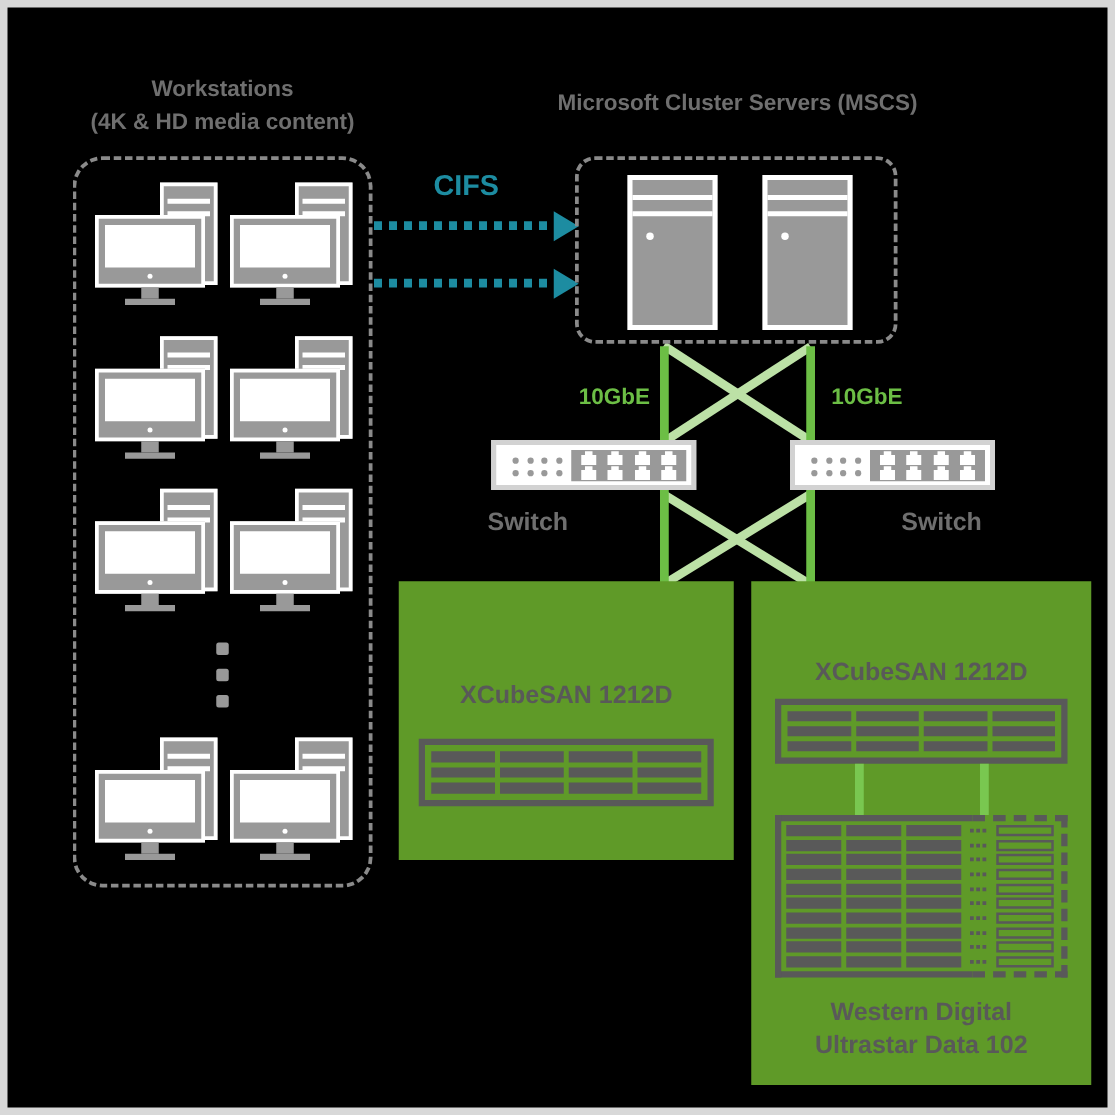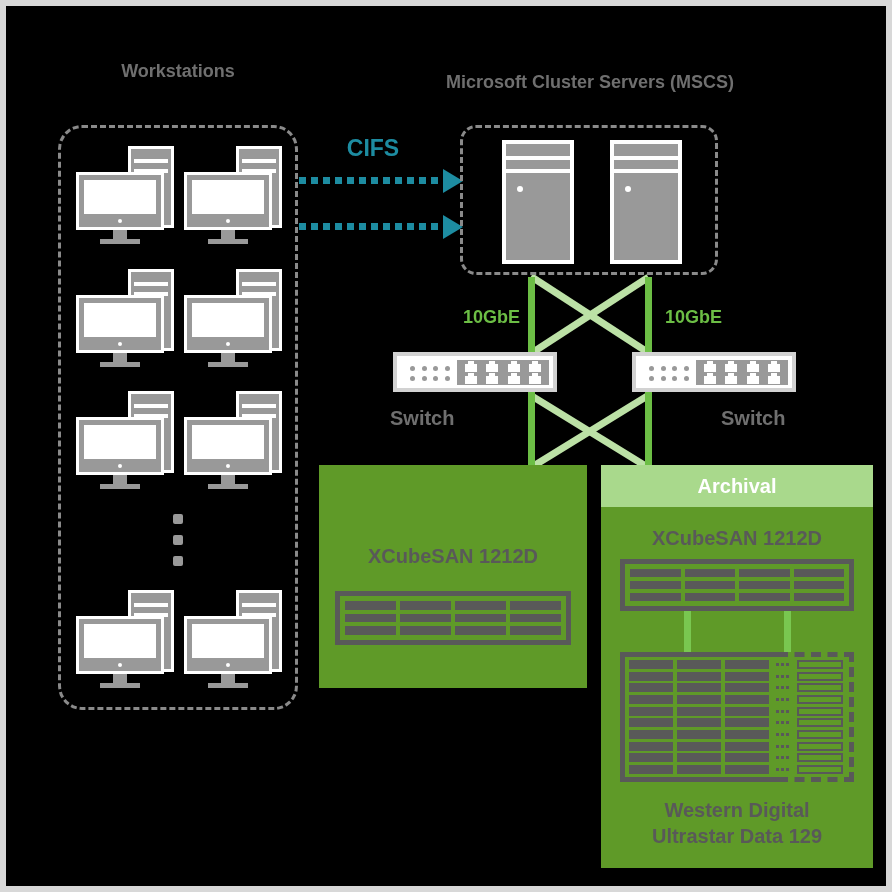--- a/index.html
+++ b/index.html
@@ -99,20 +99,21 @@
 
   <div class="abs diag" style="left:531px;top:273px;width:140px;transform:rotate(33deg);"></div>
   <div class="abs diag" style="left:531px;top:350px;width:140px;transform:rotate(-33deg);"></div>
   <div class="abs diag" style="left:531px;top:392px;width:138px;transform:rotate(31.6deg);"></div>
   <div class="abs diag" style="left:531px;top:464px;width:138px;transform:rotate(-31.6deg);"></div>
   <div class="abs vline" style="left:528px;top:277px;height:190px;"></div>
   <div class="abs vline" style="left:645px;top:277px;height:190px;"></div>
 
   <div class="abs t-gray ctr ws-title">
     <div>Workstations</div>
+    <div>(4K &amp; HD media content)</div>
   </div>
   <div class="abs dash-box ws-box"></div>
   <div id="ws-layer">
       <div class="ws" style="left: 76px; top: 146px;">
         <div class="tower">
           <div class="stripe s1"></div>
           <div class="stripe s2"></div>
         </div>
         <div class="monitor">
           <div class="screen"></div>
@@ -341,21 +342,20 @@
         <div class="drive"></div>
         <div class="drive"></div>
         <div class="drive"></div>
         <div class="drive"></div>
         <div class="drive"></div>
         <div class="drive"></div>
       </div>
   </div>
 
   <div class="gbox gbox-ar">
-    <div class="ghead">Archival</div>
     <div class="gdev dev-ar">XCubeSAN 1212D</div>
     <div class="san san-ar" id="san-ar">
         <div class="drive"></div>
         <div class="drive"></div>
         <div class="drive"></div>
         <div class="drive"></div>
         <div class="drive"></div>
         <div class="drive"></div>
         <div class="drive"></div>
         <div class="drive"></div>
@@ -477,18 +477,18 @@
               <div class="jdot"></div>
               <div class="jdot"></div>
               <div class="jdot"></div>
             </div>
             <div class="jout"></div>
           </div>
         </div>
     </div>
     <div class="jbod-label">
       <div>Western Digital</div>
-      <div>Ultrastar Data 129</div>
+      <div>Ultrastar Data 102</div>
     </div>
   </div>
 
   <div class="frame"></div>
 </div>
 
 </body></html>

